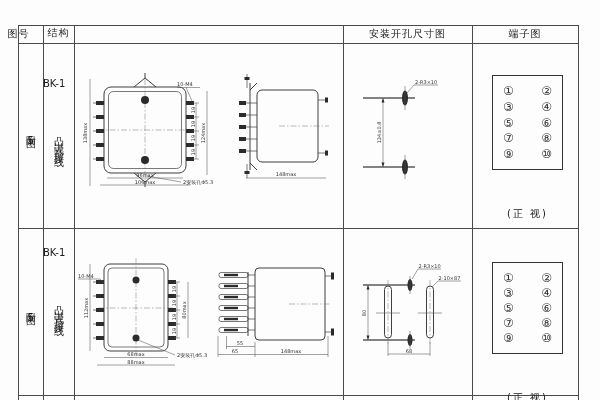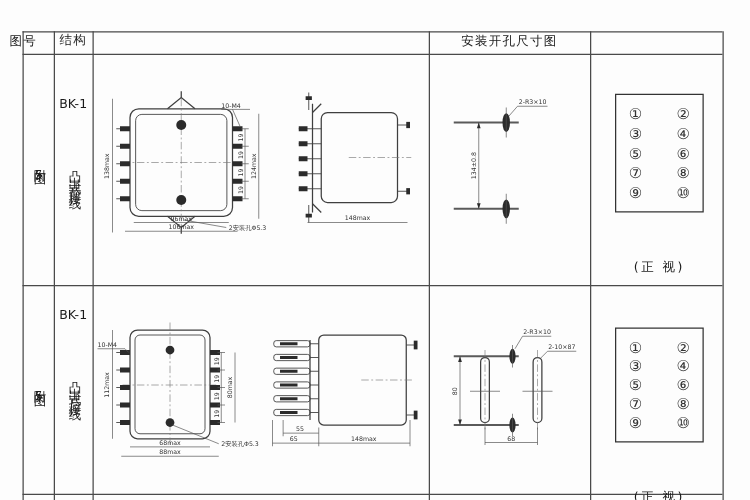--- a/index.html
+++ b/index.html
@@ -7,21 +7,21 @@
         font-family:"DejaVu Sans",sans-serif;color:#222;overflow:hidden;}
   .hline,.vline{position:absolute;background:#4a4a4a;}
   .hline{height:1px;} .vline{width:1px;}
   .unit{position:absolute;left:465px;top:3px;width:105px;text-align:right;
         font-size:11px;color:#111;}
   .hdr{position:absolute;top:27px;height:14px;font-size:10px;text-align:center;
        color:#1a1a1a;letter-spacing:1px;line-height:14px;}
   .vtext{position:absolute;display:flex;align-items:center;justify-content:center;}
   .vtext span{writing-mode:vertical-lr;text-orientation:upright;font-size:10px;
         letter-spacing:4px;color:#1a1a1a;}
-  .model{position:absolute;width:31px;text-align:center;font-size:10px;color:#1a1a1a;}
+  .model{position:absolute;width:31px;text-align:left;font-size:10px;color:#1a1a1a;}
   svg{position:absolute;overflow:visible;}
   svg .s{fill:none;stroke:#3f3f3f;stroke-width:1;}
   svg .t{fill:none;stroke:#3f3f3f;stroke-width:0.7;}
   svg .d{stroke:#555;stroke-width:0.55;fill:none;}
   svg .cl{stroke:#777;stroke-width:0.5;fill:none;stroke-dasharray:6 2 1.5 2;}
   svg .dark{fill:#2b2b2b;stroke:none;}
   svg .thick{stroke:#5a5a5a;stroke-width:1.6;fill:none;}
   svg text{fill:#333;font-size:5px;font-family:"DejaVu Sans",sans-serif;}
   .tbox{position:absolute;width:71px;border:1.5px solid #333;display:grid;
         grid-template-columns:auto auto;justify-content:space-between;
@@ -44,20 +44,21 @@
   <div class="vline" style="left:18px;top:25px;height:375px;"></div>
   <div class="vline" style="left:43px;top:25px;height:375px;"></div>
   <div class="vline" style="left:74px;top:25px;height:375px;"></div>
   <div class="vline" style="left:343px;top:25px;height:375px;"></div>
   <div class="vline" style="left:472px;top:25px;height:375px;"></div>
   <div class="vline" style="left:578px;top:25px;height:375px;"></div>
 
   <div class="hdr" style="left:6px;width:25px;">图号</div>
   <div class="hdr" style="left:43px;width:31px;font-family:Liberation Mono, monospace;">结构</div>
   <div class="hdr" style="left:343px;width:129px;">安装开孔尺寸图</div>
+  <div class="hdr" style="left:472px;width:106px;">端子图</div>
 
   <div class="vtext" style="left:18px;top:103px;width:25px;height:70px;">
     <span>附图5</span>
     </div>
   <div class="model" style="left:43px;top:78px;">BK-1</div>
   <div class="vtext" style="left:43px;top:93px;width:31px;height:95px;">
     <span>凸出式前接线</span>
     </div>
 
   <svg style="left:74px;top:43px;" width="269" height="185" viewBox="0 0 269 185">

